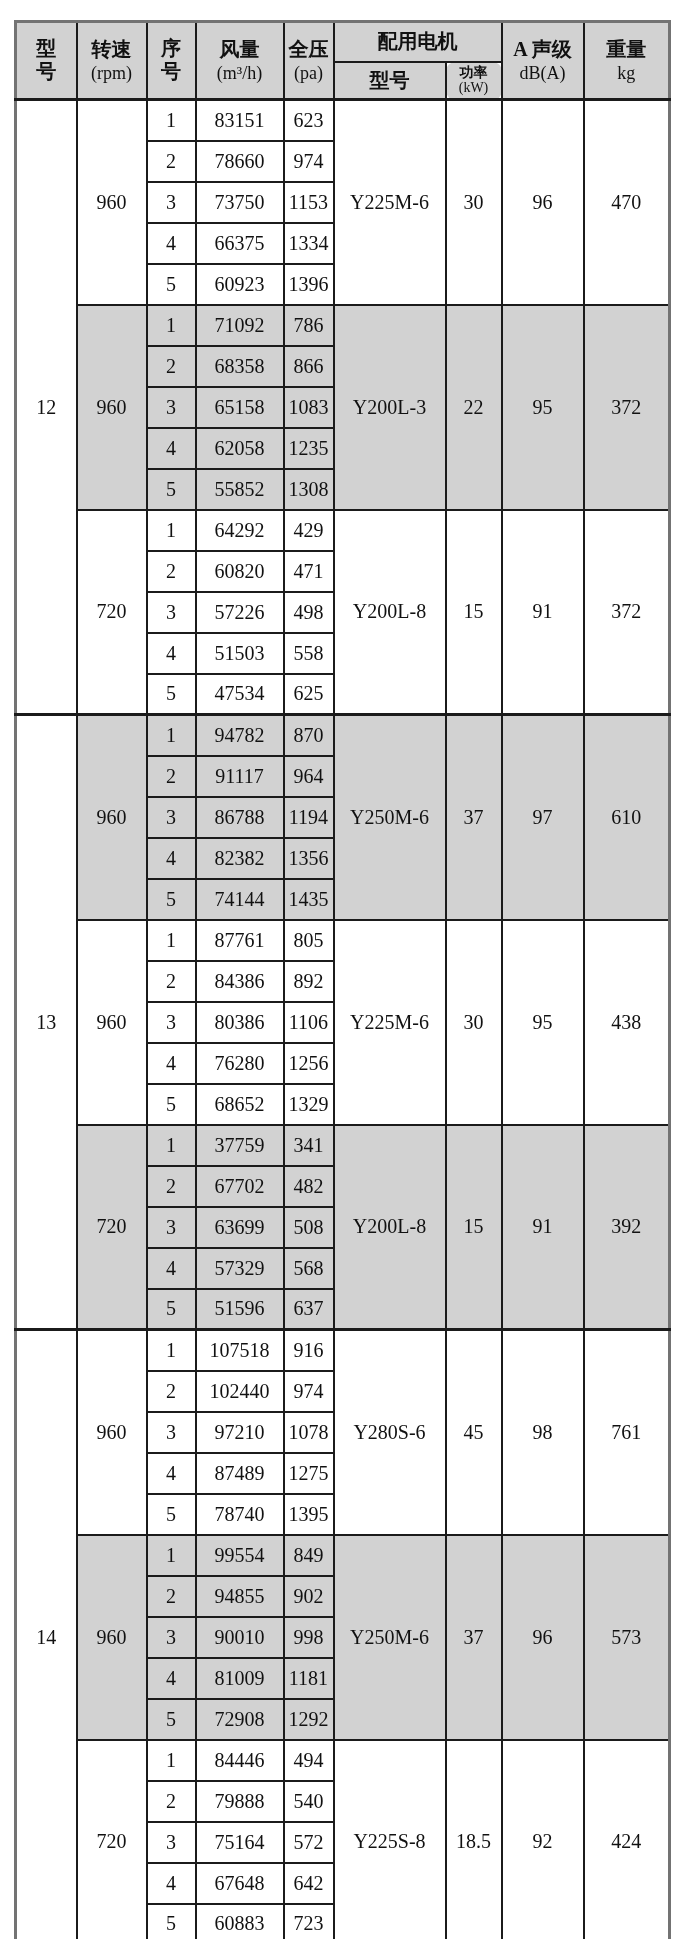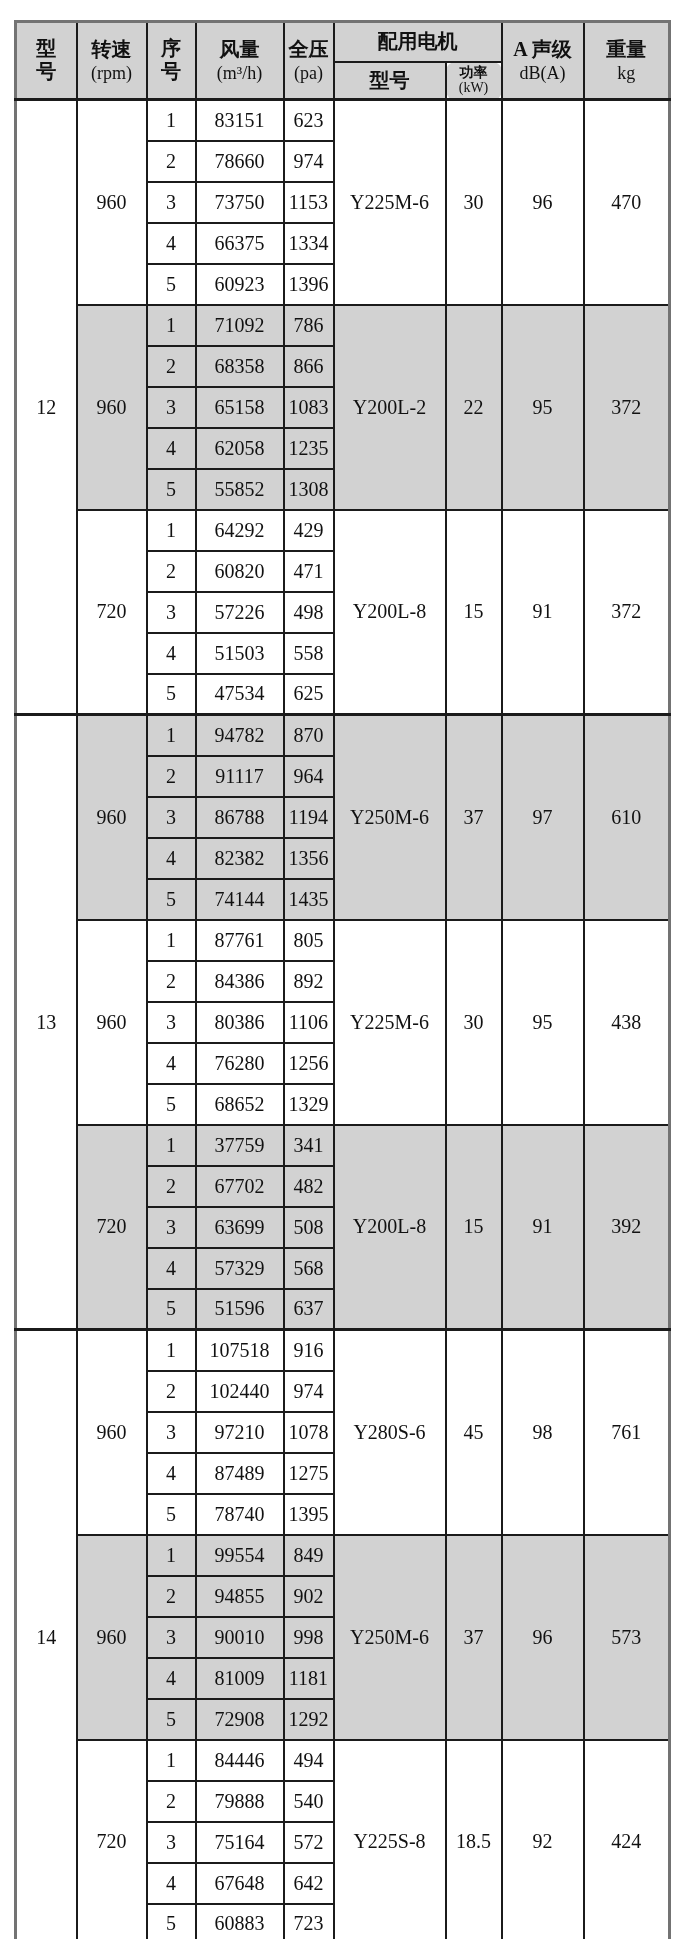--- a/index.html
+++ b/index.html
@@ -113,21 +113,21 @@
       <tr class="">
         <td>5</td>
         <td>60923</td>
         <td>1396</td>
       </tr>
       <tr class="group-start">
         <td rowspan="5" class="shaded">960</td>
         <td class="shaded">1</td>
         <td class="shaded">71092</td>
         <td class="shaded">786</td>
-        <td rowspan="5" class="shaded">Y200L-2</td>
+        <td rowspan="5" class="shaded">Y200L-3</td>
         <td rowspan="5" class="shaded">22</td>
         <td rowspan="5" class="shaded">95</td>
         <td rowspan="5" class="shaded">372</td>
       </tr>
       <tr class="">
         <td class="shaded">2</td>
         <td class="shaded">68358</td>
         <td class="shaded">866</td>
       </tr>
       <tr class="">

